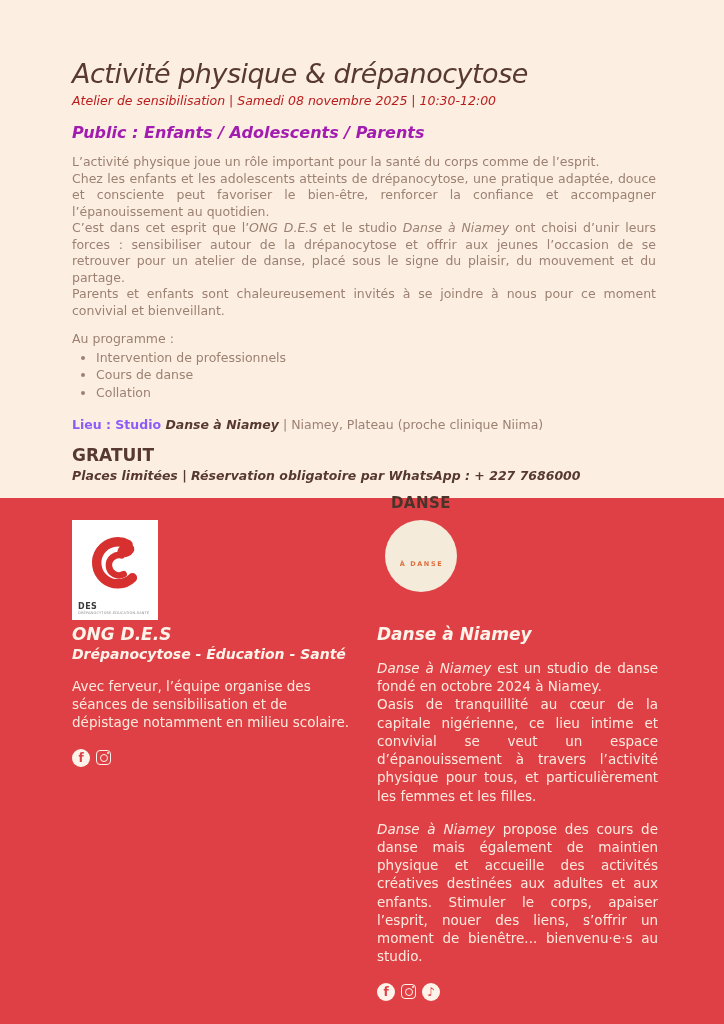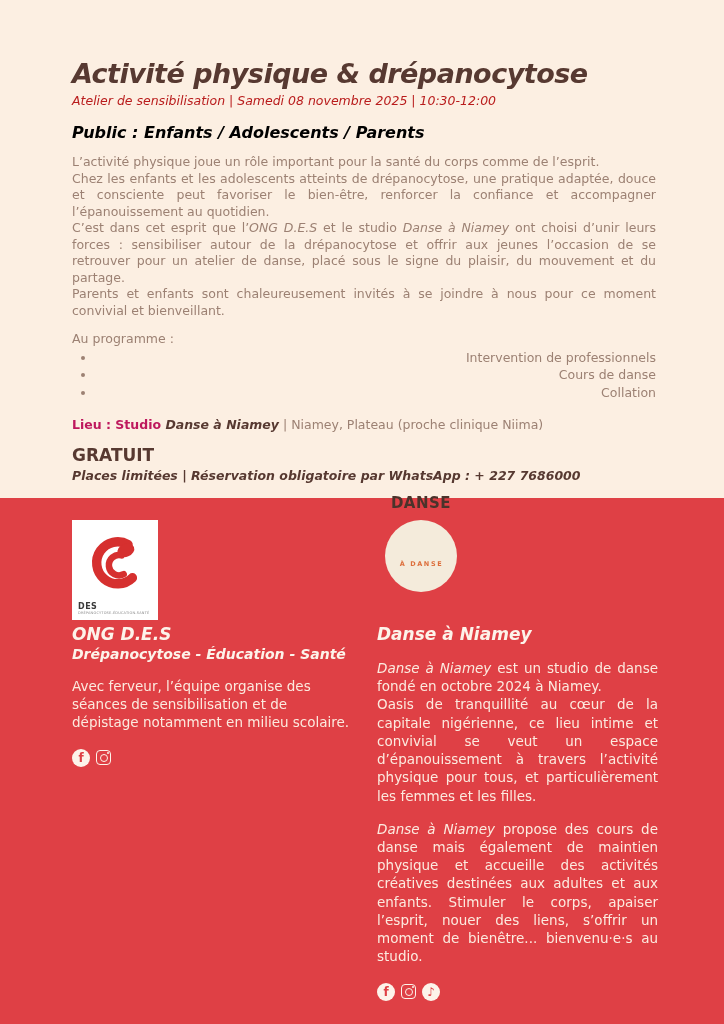--- a/index.html
+++ b/index.html
@@ -13,46 +13,46 @@
 
   
   .top {
     background:#fcefe2;
     height:498px;
     padding:60px 68px 0 72px;
     color:#9c8173;
   }
   .title {
     margin:0;
-    font-size:27px; font-weight:bold; font-style:italic;
+    font-size:27px; font-weight:normal; font-style:italic;
     letter-spacing:-0.5px;
     color:#573931;
     line-height:1.05;
   }
   .subtitle {
     margin:5px 0 0;
     font-size:12.5px; font-style:italic;
     color:#b91c1c;
   }
   .audience {
     margin:15px 0 0;
     font-size:16px; font-weight:bold; font-style:italic;
-    color:#000000;
+    color:#a21caf;
   }
   .intro { margin-top:12px; font-size:12.5px; line-height:1.32; text-align:justify; }
   .intro p { margin:0; }
   .it { font-style:italic; }
 
   .program { margin-top:12px; font-size:12.5px; line-height:1.32; }
   .program-heading { margin:0; }
   .program-list { margin:2px 0 0; padding-left:24px; }
-  .program-list li { margin:1px 0;text-align:right; }
+  .program-list li { margin:1px 0; }
 
   .venue { margin:16px 0 0; font-size:12.5px; }
-  .venue .label { font-weight:bold; color:#be185d; }
+  .venue .label { font-weight:bold; color:#8b5cf6; }
   .venue .name  { font-weight:bold; font-style:italic; color:#573931; }
 
   .gratuit { margin:13px 0 0; font-size:17px; font-weight:bold; color:#573931; }
   .places  { margin:3px 0 0; font-size:12.5px; font-weight:bold; font-style:italic; color:#573931; }
 
   
   .bottom {
     background:#df4045;
     height:526px;
     padding:22px 66px 0 72px;

